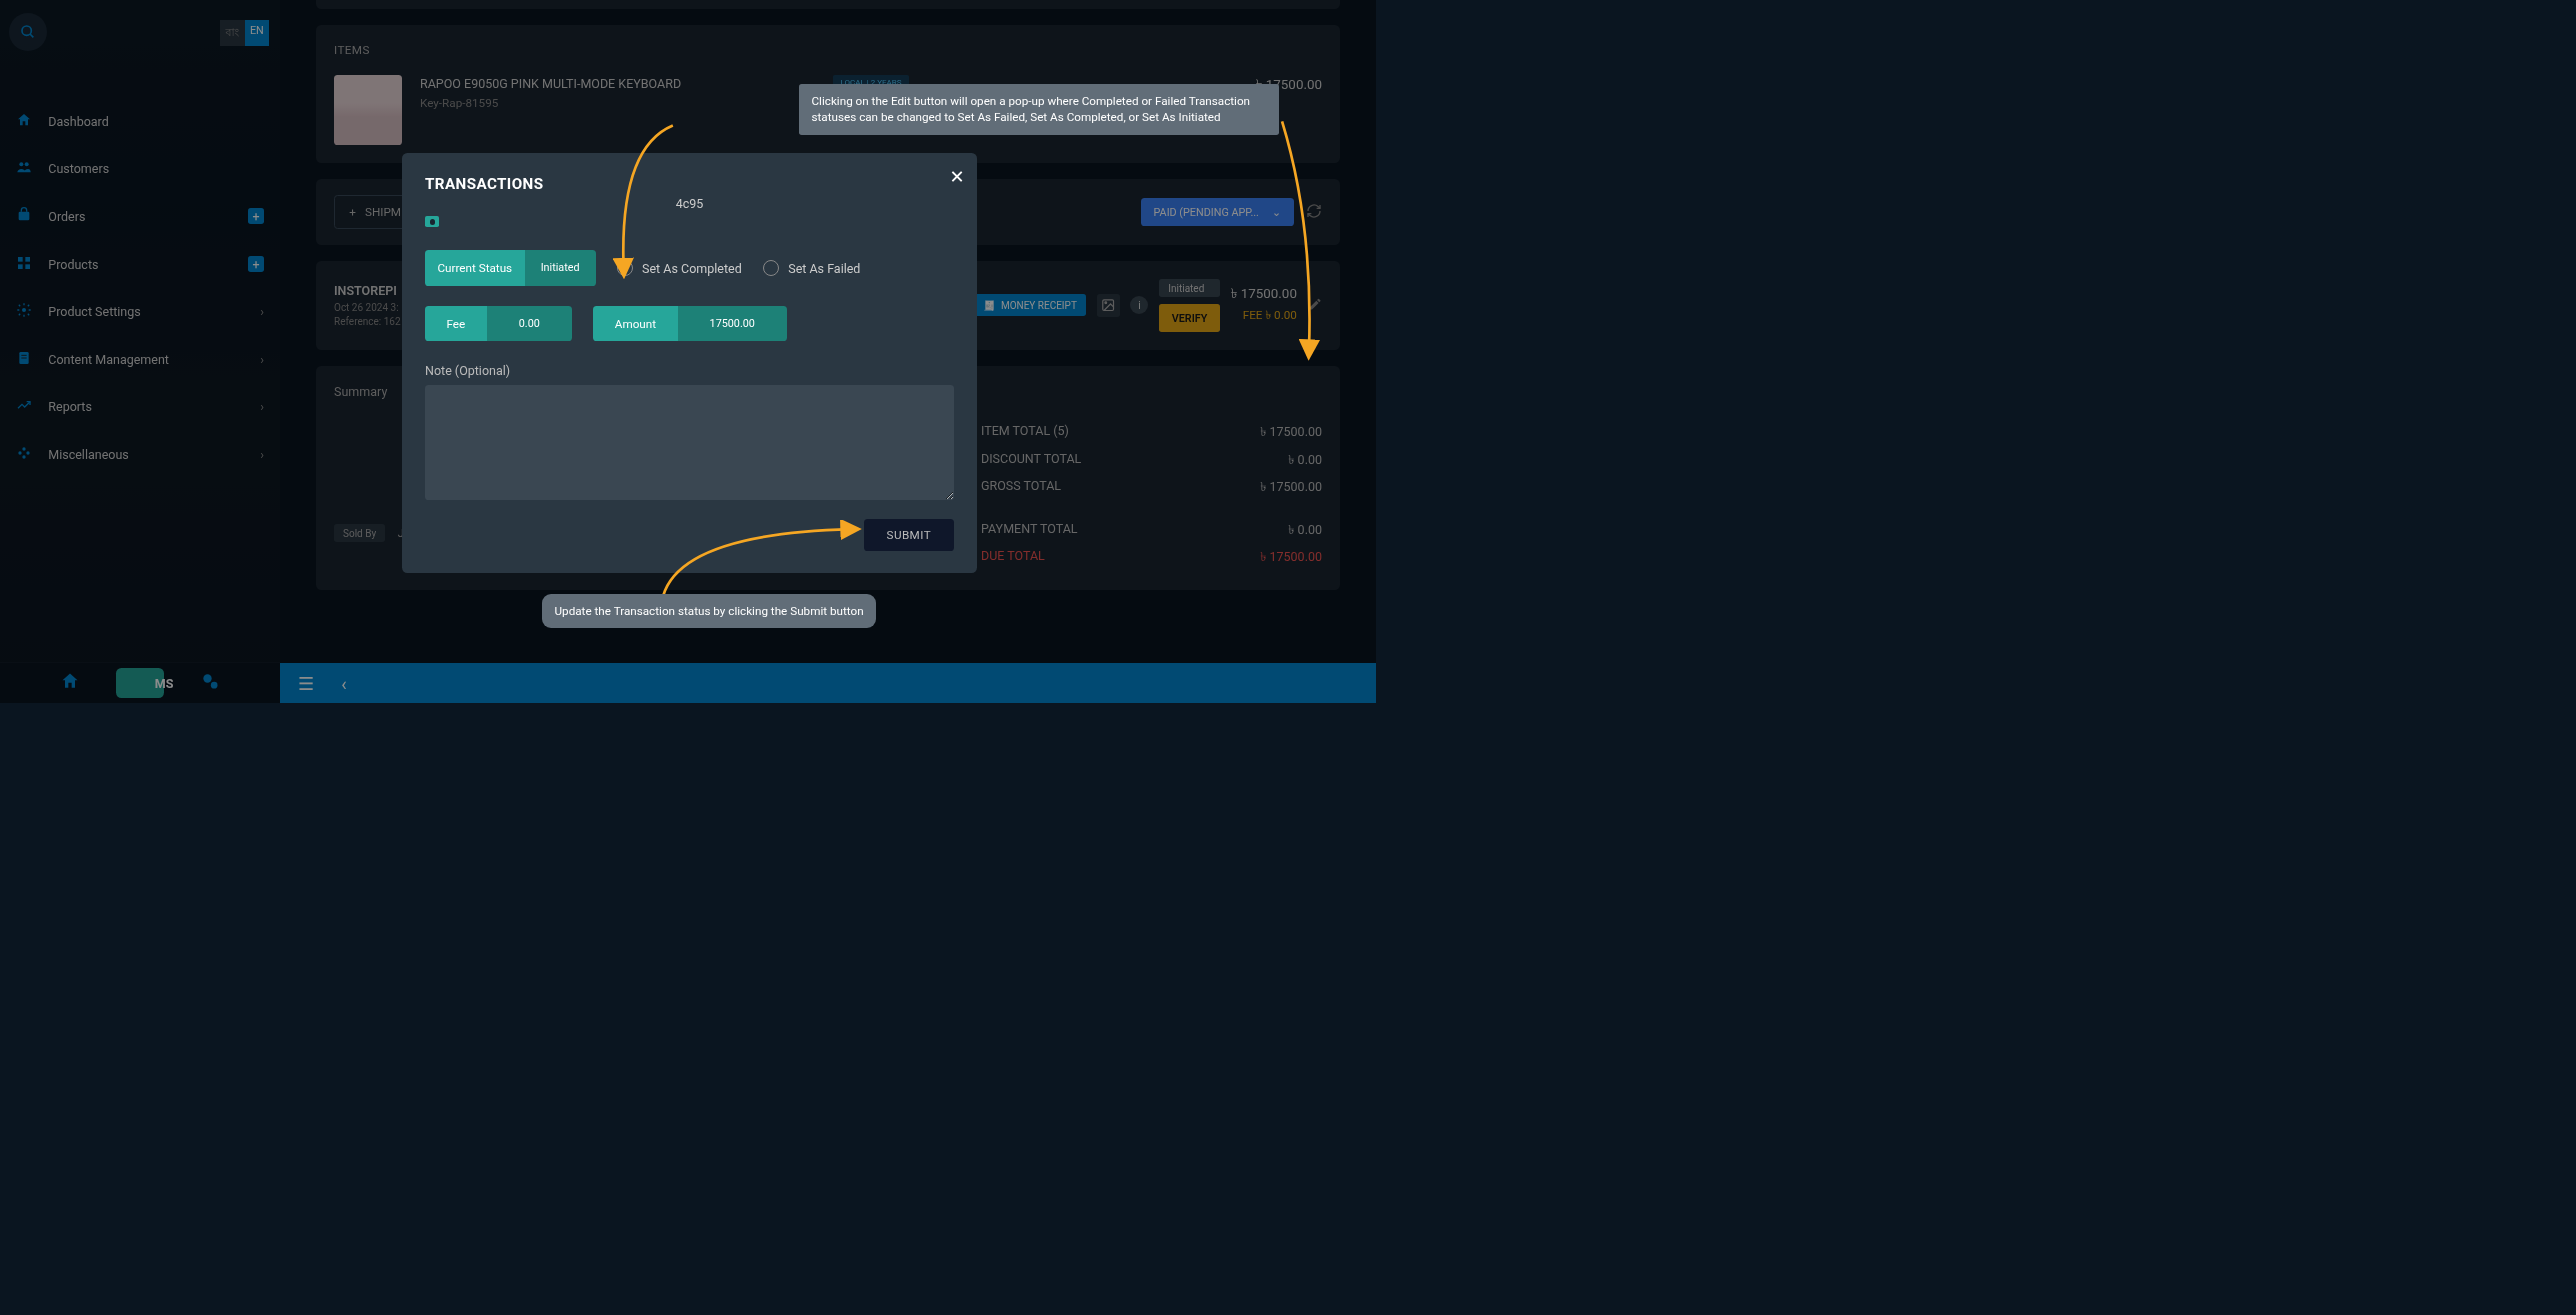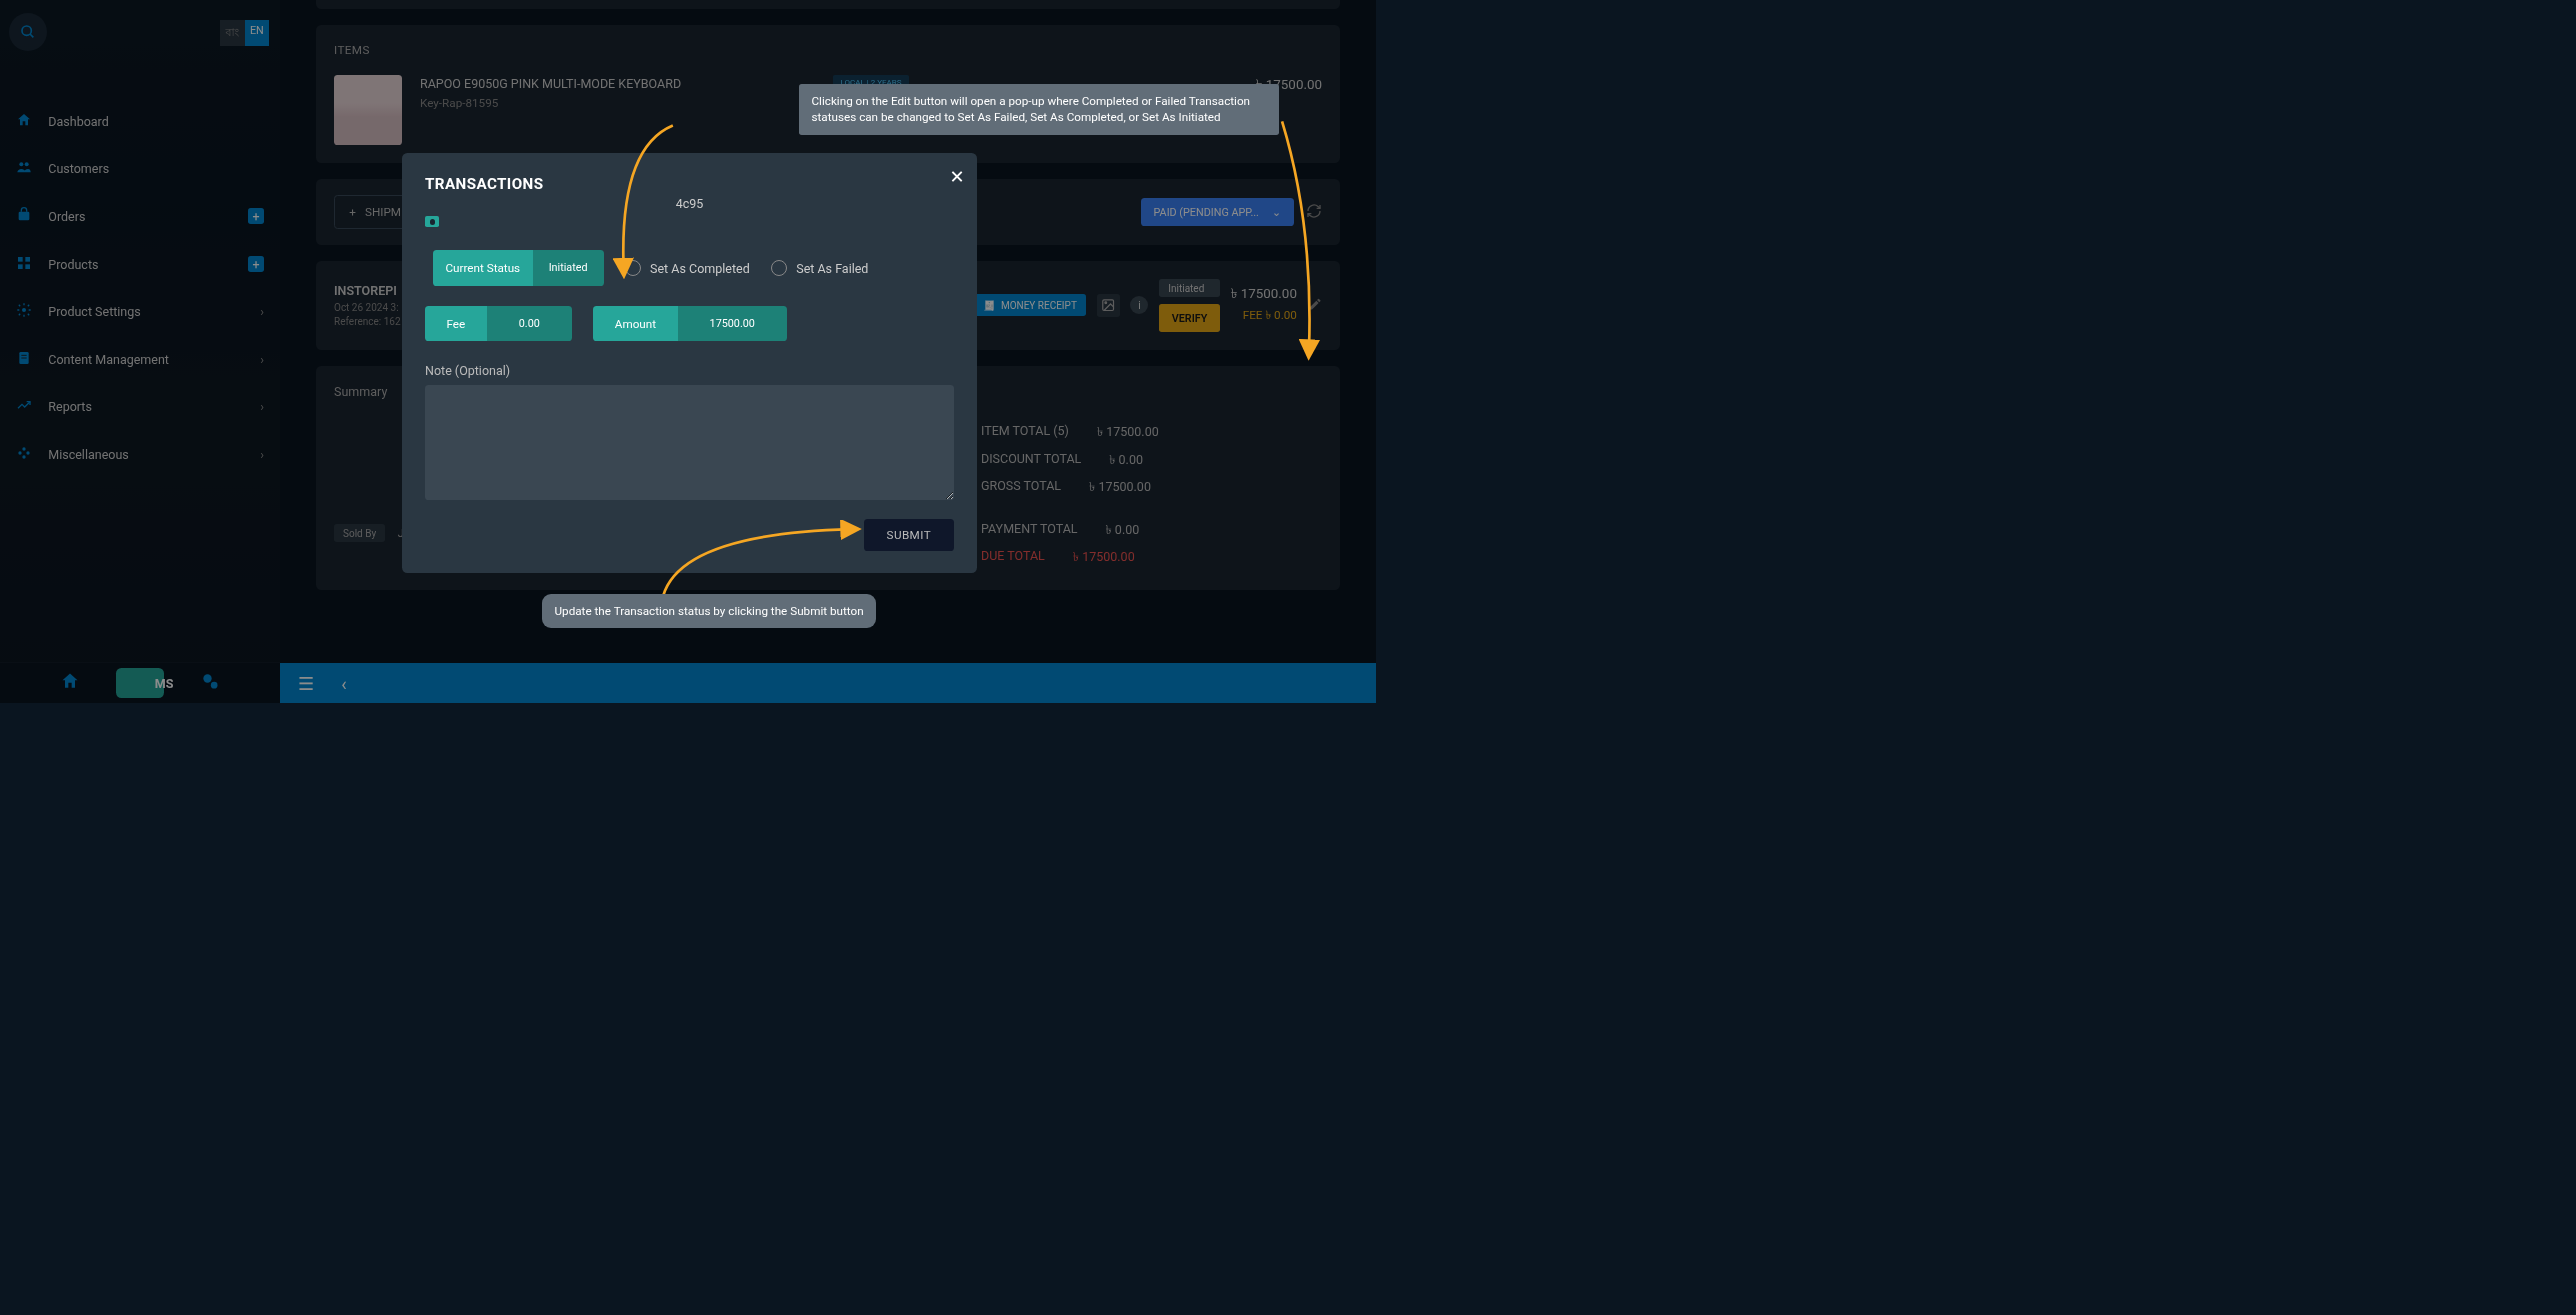--- a/index.html
+++ b/index.html
@@ -294,20 +294,21 @@
 .sold-by-name {
   font-size: 10.8px;
   color: #aaa;
   padding: 3.6px 9px;
 }
 .summary-right {
   width: 341px;
 }
 .summary-row {
   display: flex;
+  justify-content: space-between;
   padding: 3.6px 0;
   font-size: 12.5px;
   color: #bbb;
   gap: 28px;
 }
 .summary-row.due {
   color: #ef5350;
 }
 .bottom-bar {
   position: absolute;
@@ -415,21 +416,20 @@
 .modal-row {
   display: flex;
   gap: 21.5px;
   margin-top: 20px;
   align-items: center;
 }
 .status-box {
   display: flex;
   border-radius: 3.6px;
   overflow: hidden;
-  margin-left: 8px;
 }
 .status-label {
   background: #26a69a;
   color: #fff;
   font-size: 11.7px;
   padding: 10.8px 12.5px;
 }
 .status-value {
   background: #1d8177;
   color: #fff;

